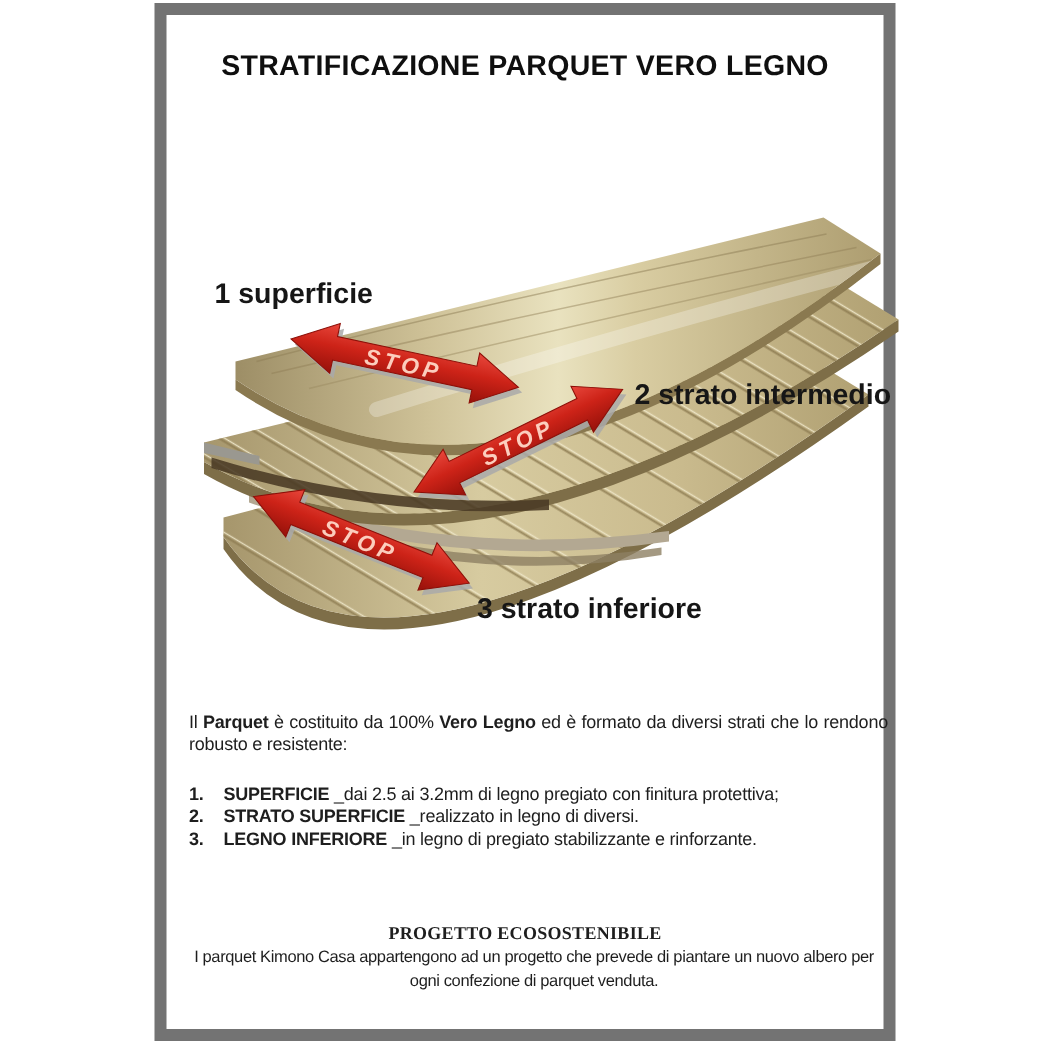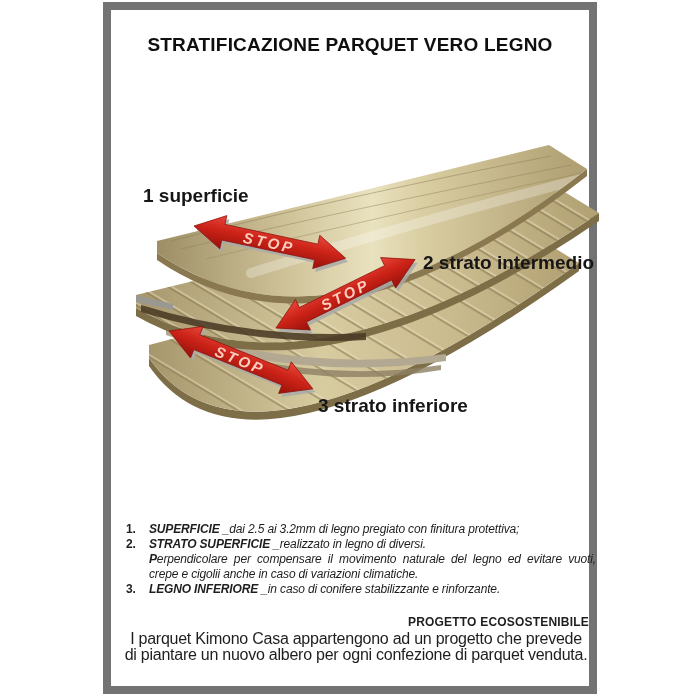--- a/index.html
+++ b/index.html
@@ -13,27 +13,27 @@
   .diagram text.layer-label{font-family:"Liberation Sans","DejaVu Sans",sans-serif;
          font-size:19px;font-weight:700;fill:#161616;}
   .diagram text.stop-label{font-family:"Liberation Sans","DejaVu Sans",sans-serif;
          font-size:15px;font-weight:700;font-style:italic;letter-spacing:3px;fill:#ffd7c7;opacity:.95;}
   .intro{position:absolute;top:464px;left:15px;width:466px;font-size:12px;line-height:15px;
          letter-spacing:-.15px;text-align:justify;}
   .list{position:absolute;top:512px;left:15px;width:470px;font-size:12px;line-height:15px;
         letter-spacing:-.15px;}
   .li{display:flex;}
   .num{width:23px;flex-shrink:0;font-weight:700;}
-  .litext{flex:1;text-align:justify;font-style:italic;}
+  .litext{flex:1;text-align:justify;}
   .cont{display:block;text-align:justify;}
   b{font-weight:700;}
-  .footer-heading{position:absolute;top:605px;left:0;width:100%;text-align:right;
-         font-size:12px;font-weight:700;letter-spacing:.2px;}
+  .footer-heading{position:absolute;top:605px;left:0;width:100%;text-align:center;
+         font-size:12px;font-weight:700;letter-spacing:.2px;font-family:Liberation Serif, serif;}
   .footer-text{position:absolute;top:621px;left:13px;width:464px;text-align:center;
-         font-size:16px;line-height:15.5px;letter-spacing:-.25px;}
+         font-size:11px;line-height:15.5px;letter-spacing:-.25px;}
 </style>
 </head>
 <body>
 
 <div class="canvas">
   <div class="page">
 
     <div class="title">STRATIFICAZIONE PARQUET VERO LEGNO</div>
 
     <svg class="diagram" viewBox="0 0 490 330">
@@ -114,35 +114,37 @@
         <use href="#dbl" transform="translate(60.5,211.5) rotate(21.9)" fill="#a9a9a9" opacity="0.85"></use>
         <use href="#dbl" transform="translate(58,208) rotate(21.9)" fill="url(#ag)" stroke="#8c0f08" stroke-width="0.7"></use>
         <text class="stop-label" transform="translate(58,208) rotate(21.9)" x="77" y="6" text-anchor="middle">STOP</text>
       </g>
 
       <text class="layer-label" x="32" y="79">1 superficie</text>
       <text class="layer-label" x="312" y="146">2 strato intermedio</text>
       <text class="layer-label" x="207" y="289">3 strato inferiore</text>
     </svg>
 
+    <div class="intro">
+      <span>Il </span><b>Parquet</b><span> è costituito da 100% </span><b>Vero Legno</b><span> ed è formato da diversi strati che lo rendono robusto e resistente:</span>
+    </div>
 
     <div class="list">
       <div class="li">
         <span class="num">1.</span>
         <div class="litext"><b>SUPERFICIE</b><span> _dai 2.5 ai 3.2mm di legno pregiato con finitura protettiva;</span></div>
       </div>
       <div class="li">
         <span class="num">2.</span>
         <div class="litext"><b>STRATO SUPERFICIE</b><span> _realizzato in legno di diversi.</span>
-          <span class="cont"><b>P</b><span>erpendicolare per compensare il movimento naturale del legno ed evitare vuoti, crepe e cigolii anche in caso di variazioni climatiche.</span></span>
         </div>
       </div>
       <div class="li">
         <span class="num">3.</span>
-        <div class="litext"><b>LEGNO INFERIORE</b><span> _in caso di conifere stabilizzante e rinforzante.</span></div>
+        <div class="litext"><b>LEGNO INFERIORE</b><span> _in legno di pregiato stabilizzante e rinforzante.</span></div>
       </div>
     </div>
 
     <div class="footer-heading">PROGETTO ECOSOSTENIBILE</div>
     <div class="footer-text">I parquet Kimono Casa appartengono ad un progetto che prevede di piantare un nuovo albero per ogni confezione di parquet venduta.</div>
 
   </div>
 </div>
 
 </body></html>

